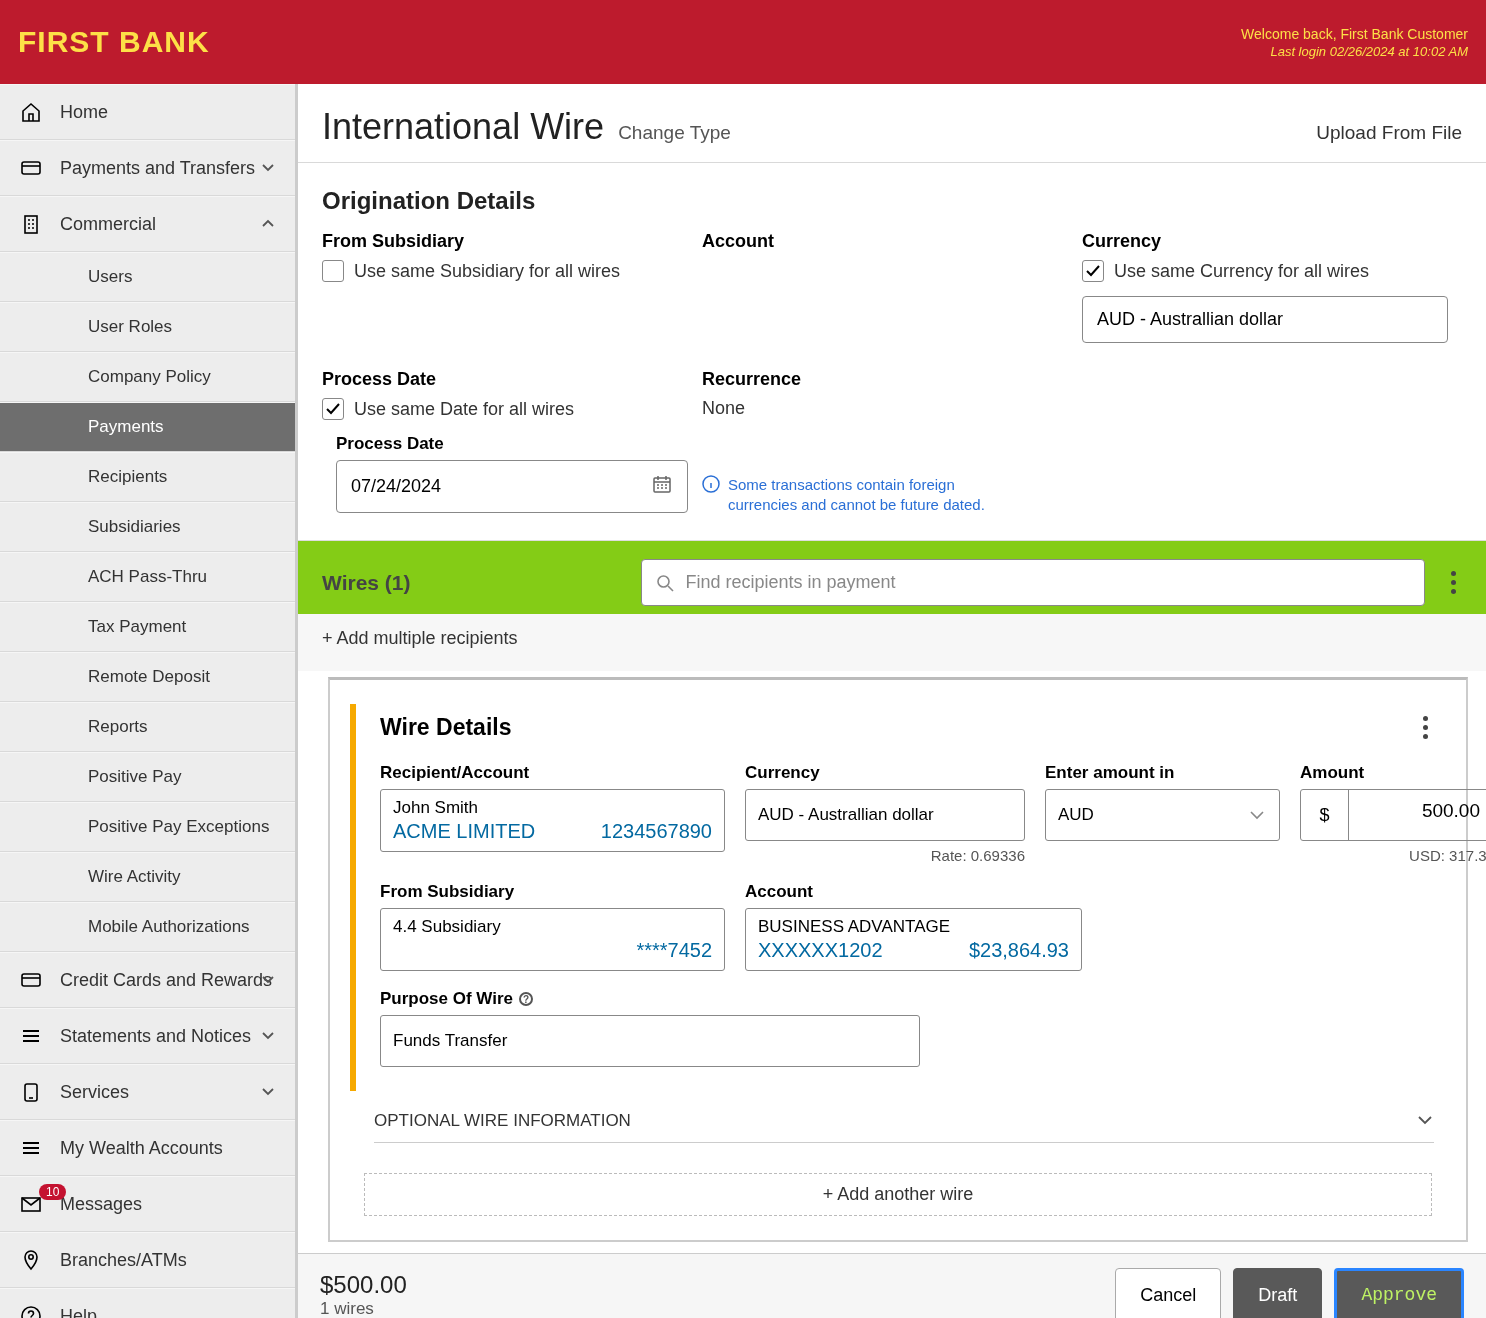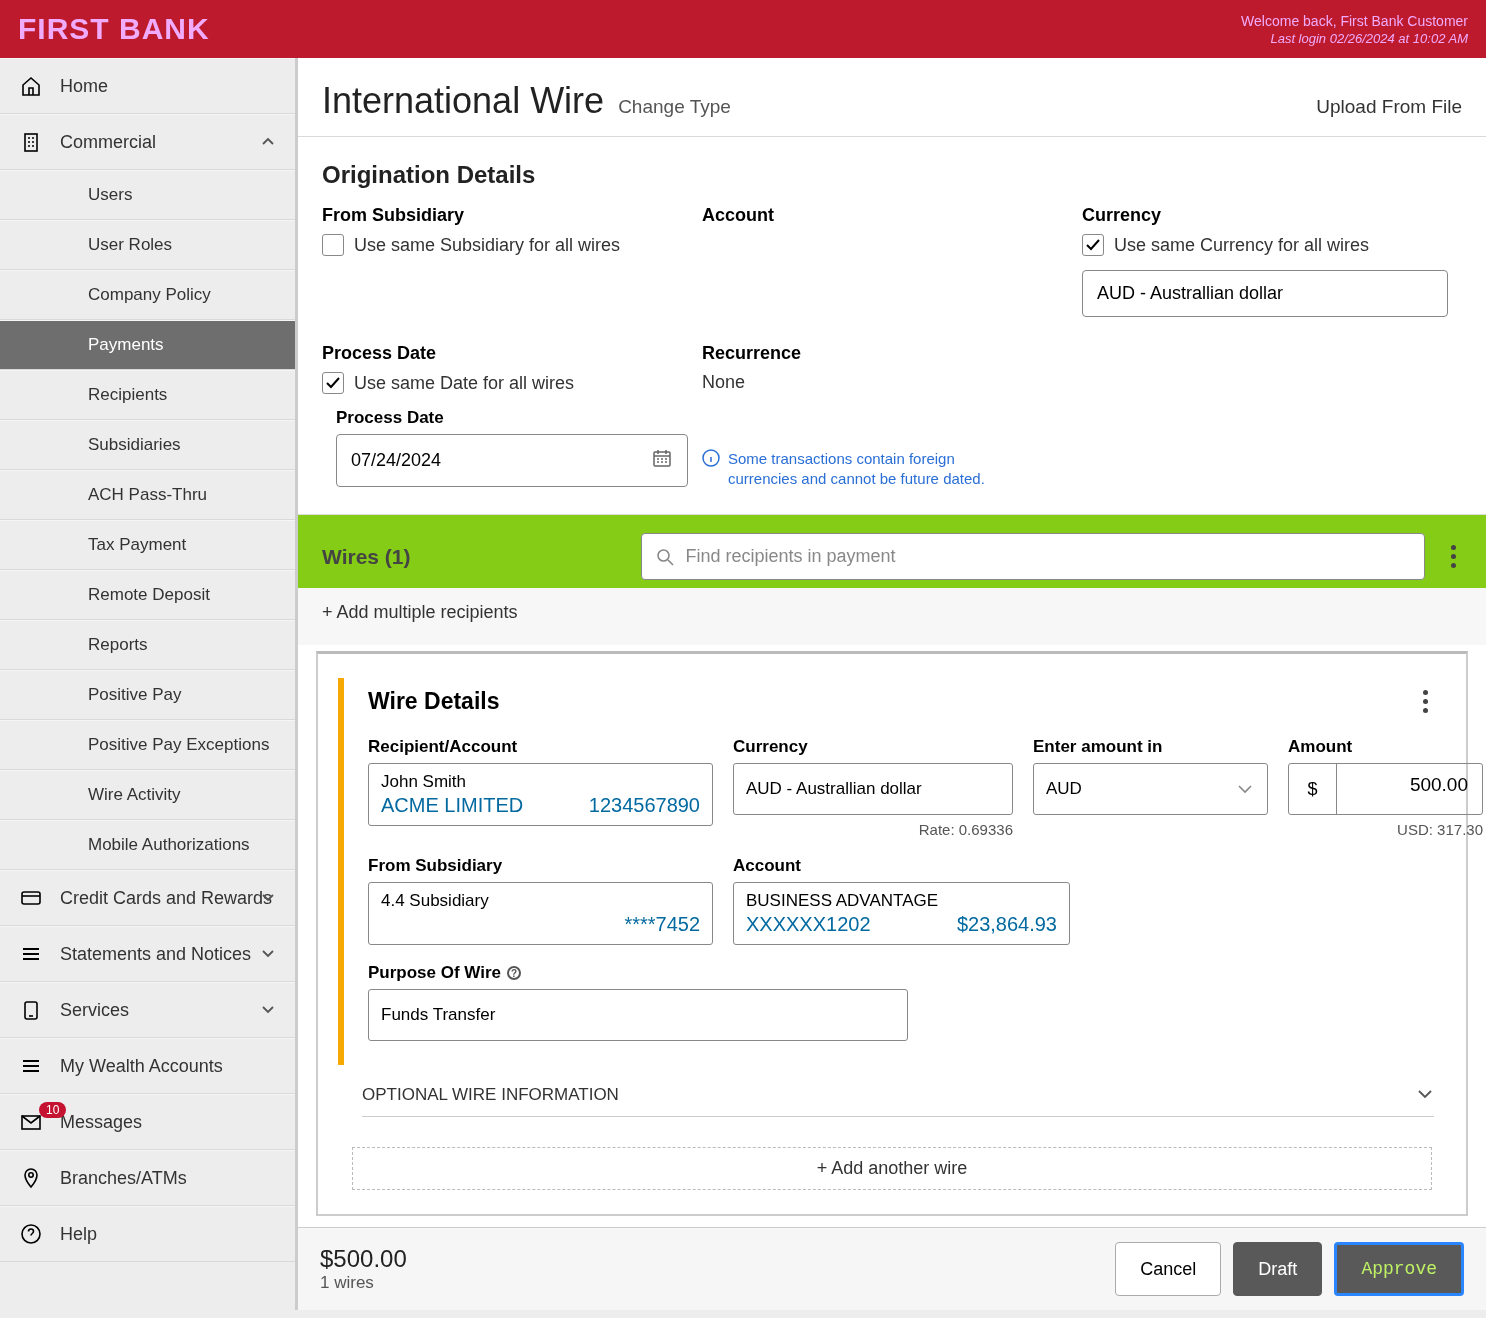--- a/index.html
+++ b/index.html
@@ -1,17 +1,17 @@
 <!DOCTYPE html>
 <html><head>
 <meta charset="utf-8">
 <style>
   * { margin:0; padding:0; box-sizing:border-box; font-family:Arial,Helvetica,sans-serif; }
   body { background:#ededed; width:1486px; height:1318px; overflow:hidden; }
-  .header { background:#bd1b2d; color:#f0abfc; height:58px; display:flex; align-items:center; justify-content:space-between; padding:0 18px; }
+  .header { background:#bd1b2d; color:#fde047; height:84px; display:flex; align-items:center; justify-content:space-between; padding:0 18px; }
   .logo { font-size:30px; font-weight:700; letter-spacing:1px; }
   .header-right { text-align:right; font-size:14px; }
   .header-right .last { font-style:italic; font-size:13px; margin-top:2px; }
 
   .app { display:flex; height:calc(1318px - 66px); }
   .sidebar { width:296px; background:#ededed; border-right:1px solid #ccc; }
   .nav-item { display:flex; align-items:center; padding:14px 18px; border-bottom:1px solid #d9d9d9; border-top:1px solid #f6f6f6; font-size:18px; color:#333; cursor:pointer; position:relative; }
   .nav-item .icon, .nav-item .chev { display:flex; align-items:center; justify-content:center; width:26px; height:26px; }
   .nav-item .icon svg { stroke:#000; }
   .nav-sub .nav-item { padding-left:72px; font-size:17px; }
@@ -42,21 +42,21 @@
   .info-row svg { margin-right:8px; flex-shrink:0; }
 
   .wires-bar { background:#84cc16; border-top:1px solid #ddd; padding:18px 24px 8px 24px; display:flex; align-items:center; }
   .wires-bar h2 { font-size:21px; font-weight:700; color:#444; }
   .search { flex:1; margin:0 20px 0 230px; border:1px solid #888; border-radius:4px; display:flex; align-items:center; padding:12px 14px; font-size:18px; color:#888; background:#fff;}
   .search svg { margin-right:12px; }
   .kebab { display:flex; flex-direction:column; gap:4px; padding:6px; cursor:pointer;}
   .kebab span { width:5px; height:5px; background:#444; border-radius:50%; }
   .add-multi { padding:14px 24px 22px 24px; font-size:18px; color:#333; cursor:pointer; background:#f7f7f7;}
 
-  .wire-card { margin:6px 18px 0 18px; border:2px solid #ccc; border-top:3px solid #bbb; background:#fff; padding:24px 20px 24px 20px; position:relative; }
+  .wire-card { margin:6px 18px 0 30px; border:2px solid #ccc; border-top:3px solid #bbb; background:#fff; padding:24px 20px 24px 20px; position:relative; }
   .wd-inner { border-left:6px solid #f6a900; padding:6px 12px 24px 24px; }
   .wd-head { display:flex; align-items:center; }
   .wd-head h3 { font-size:23px; font-weight:600; }
   .wd-grid { display:grid; grid-template-columns: 345px 280px 235px 195px; gap:18px 20px; margin-top:18px;}
   .fld-label { font-size:17px; font-weight:600; margin-bottom:6px; display:flex; align-items:center; }
   .box { border:1.4px solid #888; border-radius:3px; padding:8px 12px; font-size:17px; display:flex; align-items:center; min-height:52px;}
   .box.two { display:block; }
   .box .ln1 { font-size:17px;}
   .box .ln2 { display:flex; font-size:20px; color:#0369a1; margin-top:2px;}
   .box .ln2 span:last-child{ margin-left:auto; }
@@ -97,20 +97,34 @@
       <span class="icon">
           <svg width="22" height="22" fill="none" stroke-width="1.6">
             <path d="M3 10l8-7 8 7v10H3z M9 20v-7h4v7"></path>
           </svg>
         </span>
       <span class="label">Home</span>
     </div>
     <div class="nav-item">
       <span class="icon">
           <svg width="22" height="22" fill="none" stroke-width="1.6">
+            <rect x="2" y="5" width="18" height="12" rx="2"></rect>
+            <path d="M2 9h18"></path>
+          </svg>
+        </span>
+      <span class="label">Payments and Transfers</span>
+      <span class="chev">
+          <svg width="14" height="14" fill="none" stroke="#555" stroke-width="1.8">
+            <path d="M2 4l5 5 5-5"></path>
+          </svg>
+        </span>
+    </div>
+    <div class="nav-item">
+      <span class="icon">
+          <svg width="22" height="22" fill="none" stroke-width="1.6">
             <rect x="5" y="3" width="12" height="17"></rect>
             <path d="M8 7h2M8 11h2M8 15h2M12 7h2M12 11h2M12 15h2"></path>
           </svg>
         </span>
       <span class="label">Commercial</span>
       <span class="chev">
           <svg width="14" height="14" fill="none" stroke="#555" stroke-width="1.8">
             <path d="M2 9l5-5 5 5"></path>
           </svg>
         </span>

